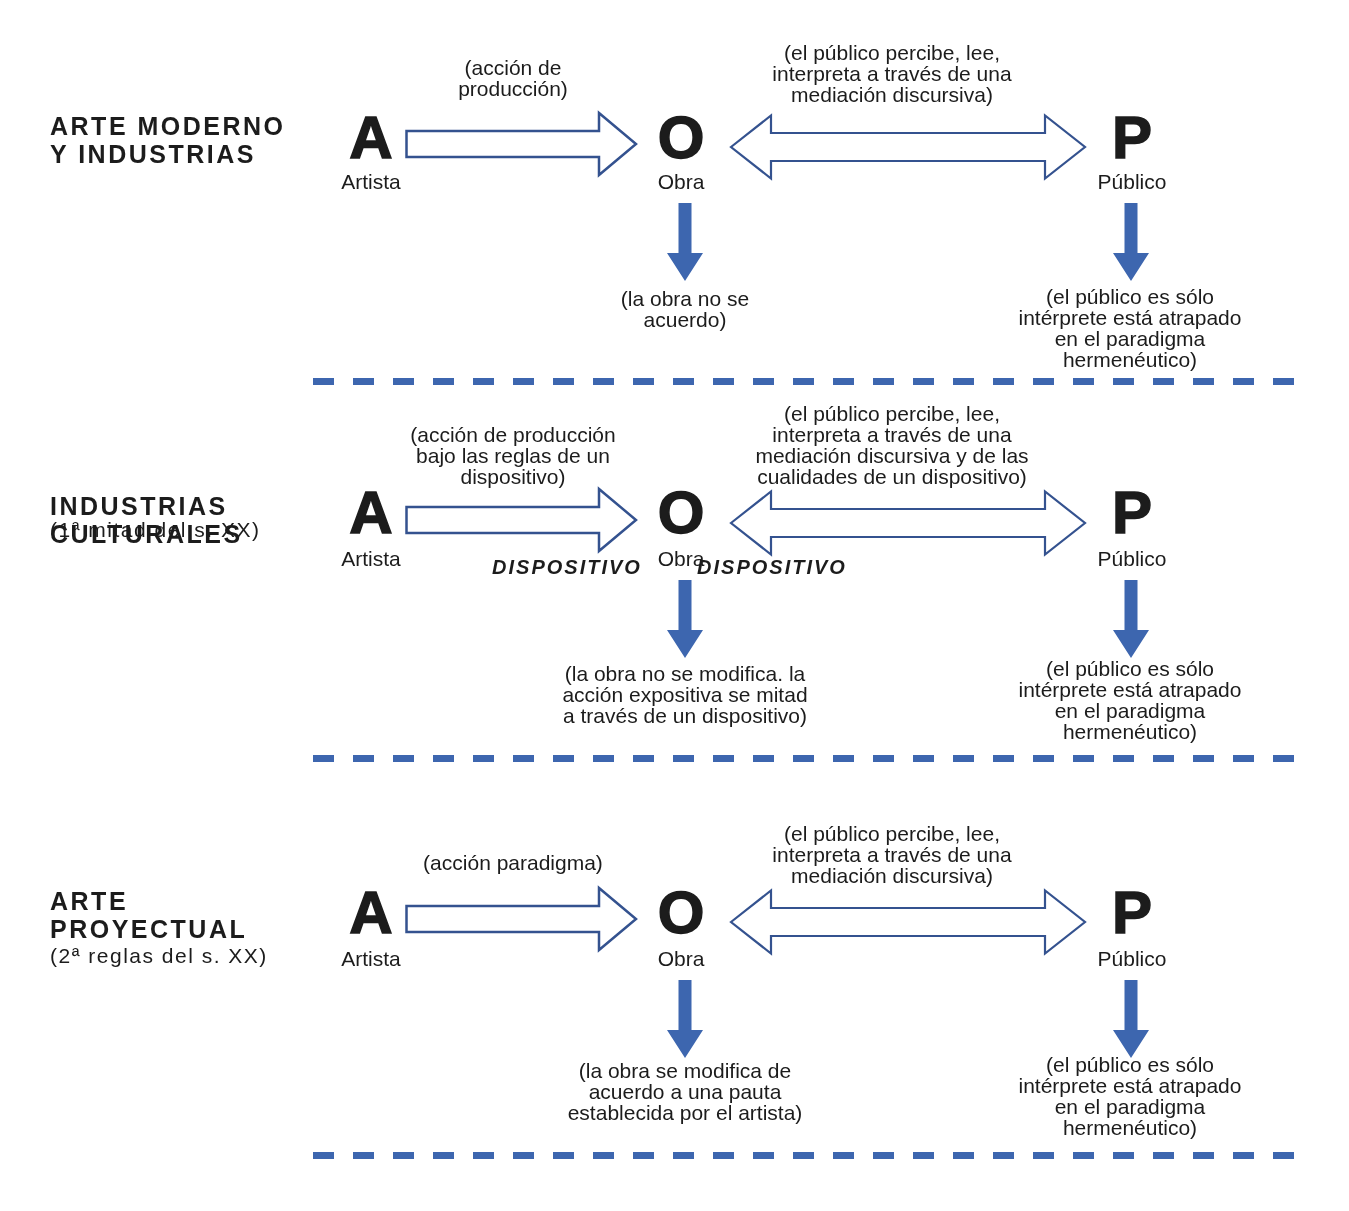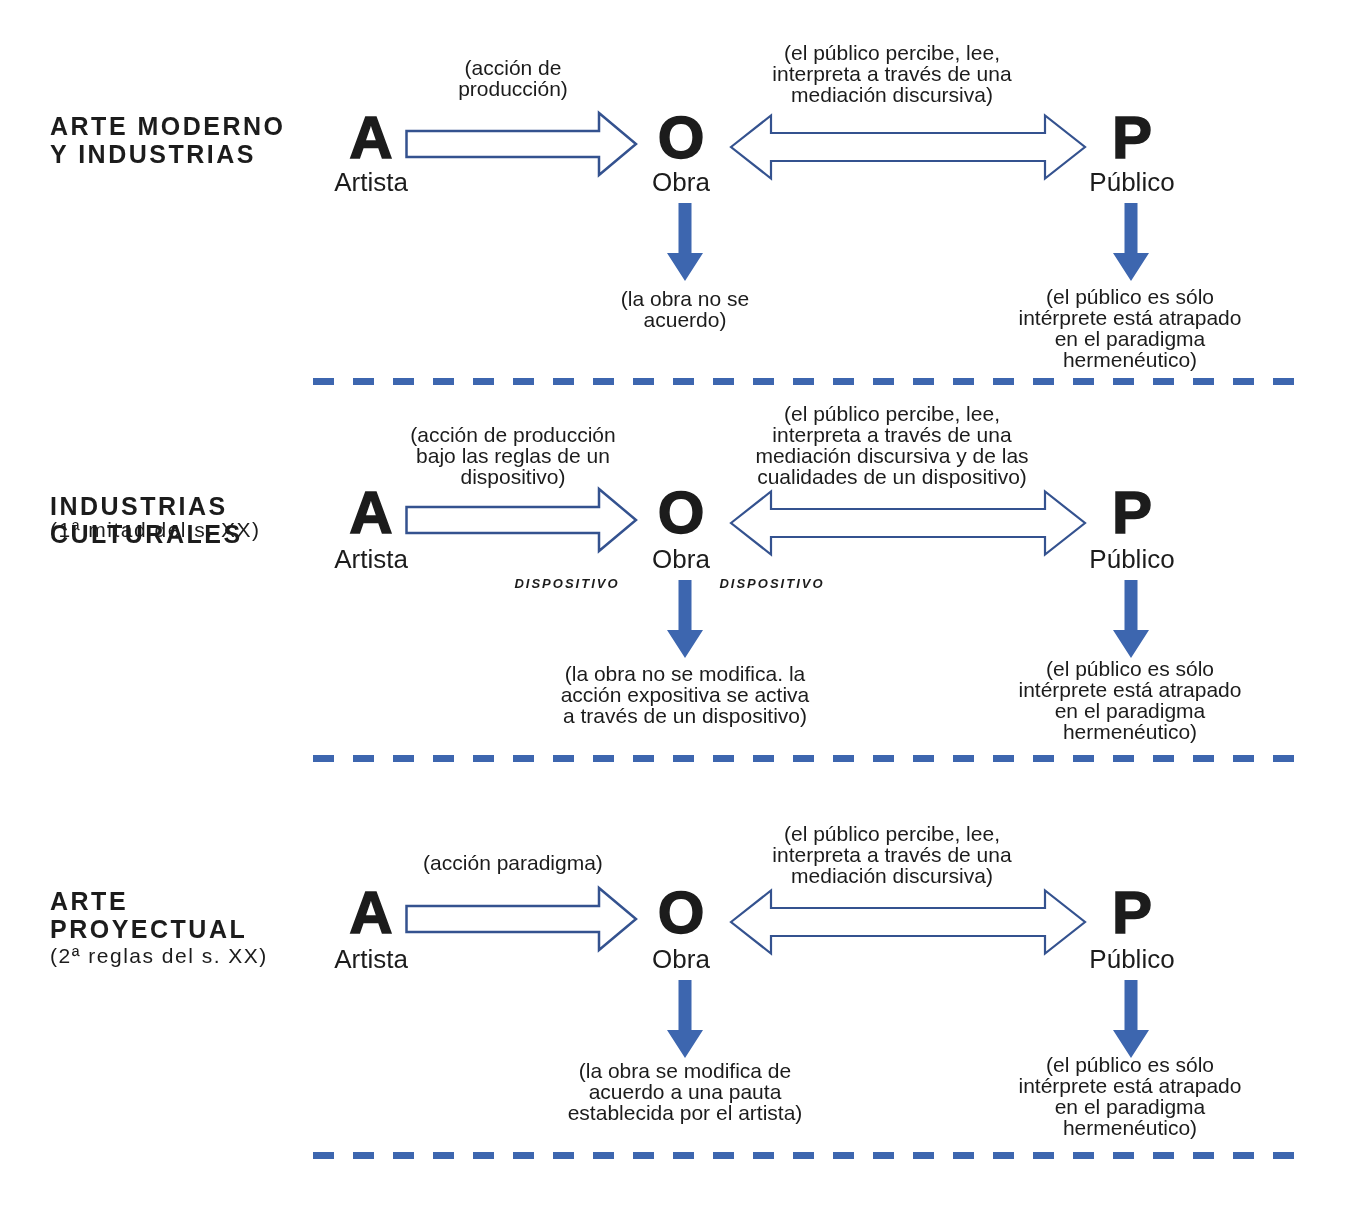--- a/index.html
+++ b/index.html
@@ -36,34 +36,34 @@
   .note-o{left:505px;width:360px;}
   .note-p{left:960px;width:340px;}
   .letter{
     position:absolute;text-align:center;
     font-size:60px;line-height:60px;font-weight:bold;
     -webkit-text-stroke:1.5px var(--ink);
     color:var(--ink);
   }
   .node-label{
     position:absolute;text-align:center;
-    font-size:26px;line-height:28px;color:var(--ink);
+    font-size:21px;line-height:28px;color:var(--ink);
   }
   .col-a{left:301px;width:140px;}
   .col-o{left:611px;width:140px;}
   .col-p{left:1062px;width:140px;}
   .rarrow{left:405px;width:233px;height:68px;}
   .darrow{left:728px;width:360px;height:72px;}
   .downarrow{width:36px;height:78px;}
   .down-o{left:667px;}
   .down-p{left:1113px;}
   .disp{
     position:absolute;width:220px;text-align:center;
-    font-size:13px;font-weight:bold;font-style:italic;
-    letter-spacing:2px;color:var(--ink);margin-top:20px;
+    font-size:20px;font-weight:bold;font-style:italic;
+    letter-spacing:2px;color:var(--ink);
   }
   .dash{
     position:absolute;left:313px;width:1000px;height:7px;
     background:repeating-linear-gradient(90deg,var(--blue) 0 21px,transparent 21px 40px);
   }
   
   .r1-header{top:112px;}
   .r1-prod{top:57px;}
   .r1-recep{top:42px;}
   .r1-letter{top:108px;}
@@ -198,21 +198,21 @@
 
     <div class="letter col-p r2-letter">P</div>
     <div class="node-label col-p r2-label">Público</div>
 
     <div class="abs downarrow down-o r2-down">
       <svg width="36" height="78" viewBox="0 0 36 78">
         <path d="M11.5,0 H24.5 V50 H36 L18,78 L0,50 H11.5 Z" fill="#3d66af"></path>
       </svg>
     </div>
     <div class="caption note-o r2-note-o">(la obra no se modifica. la
-acción expositiva se activa
+acción expositiva se mitad
 a través de un dispositivo)</div>
 
     <div class="abs downarrow down-p r2-down">
       <svg width="36" height="78" viewBox="0 0 36 78">
         <path d="M11.5,0 H24.5 V50 H36 L18,78 L0,50 H11.5 Z" fill="#3d66af"></path>
       </svg>
     </div>
     <div class="caption note-p r2-note-p">(el público es sólo
 intérprete está atrapado
 en el paradigma

